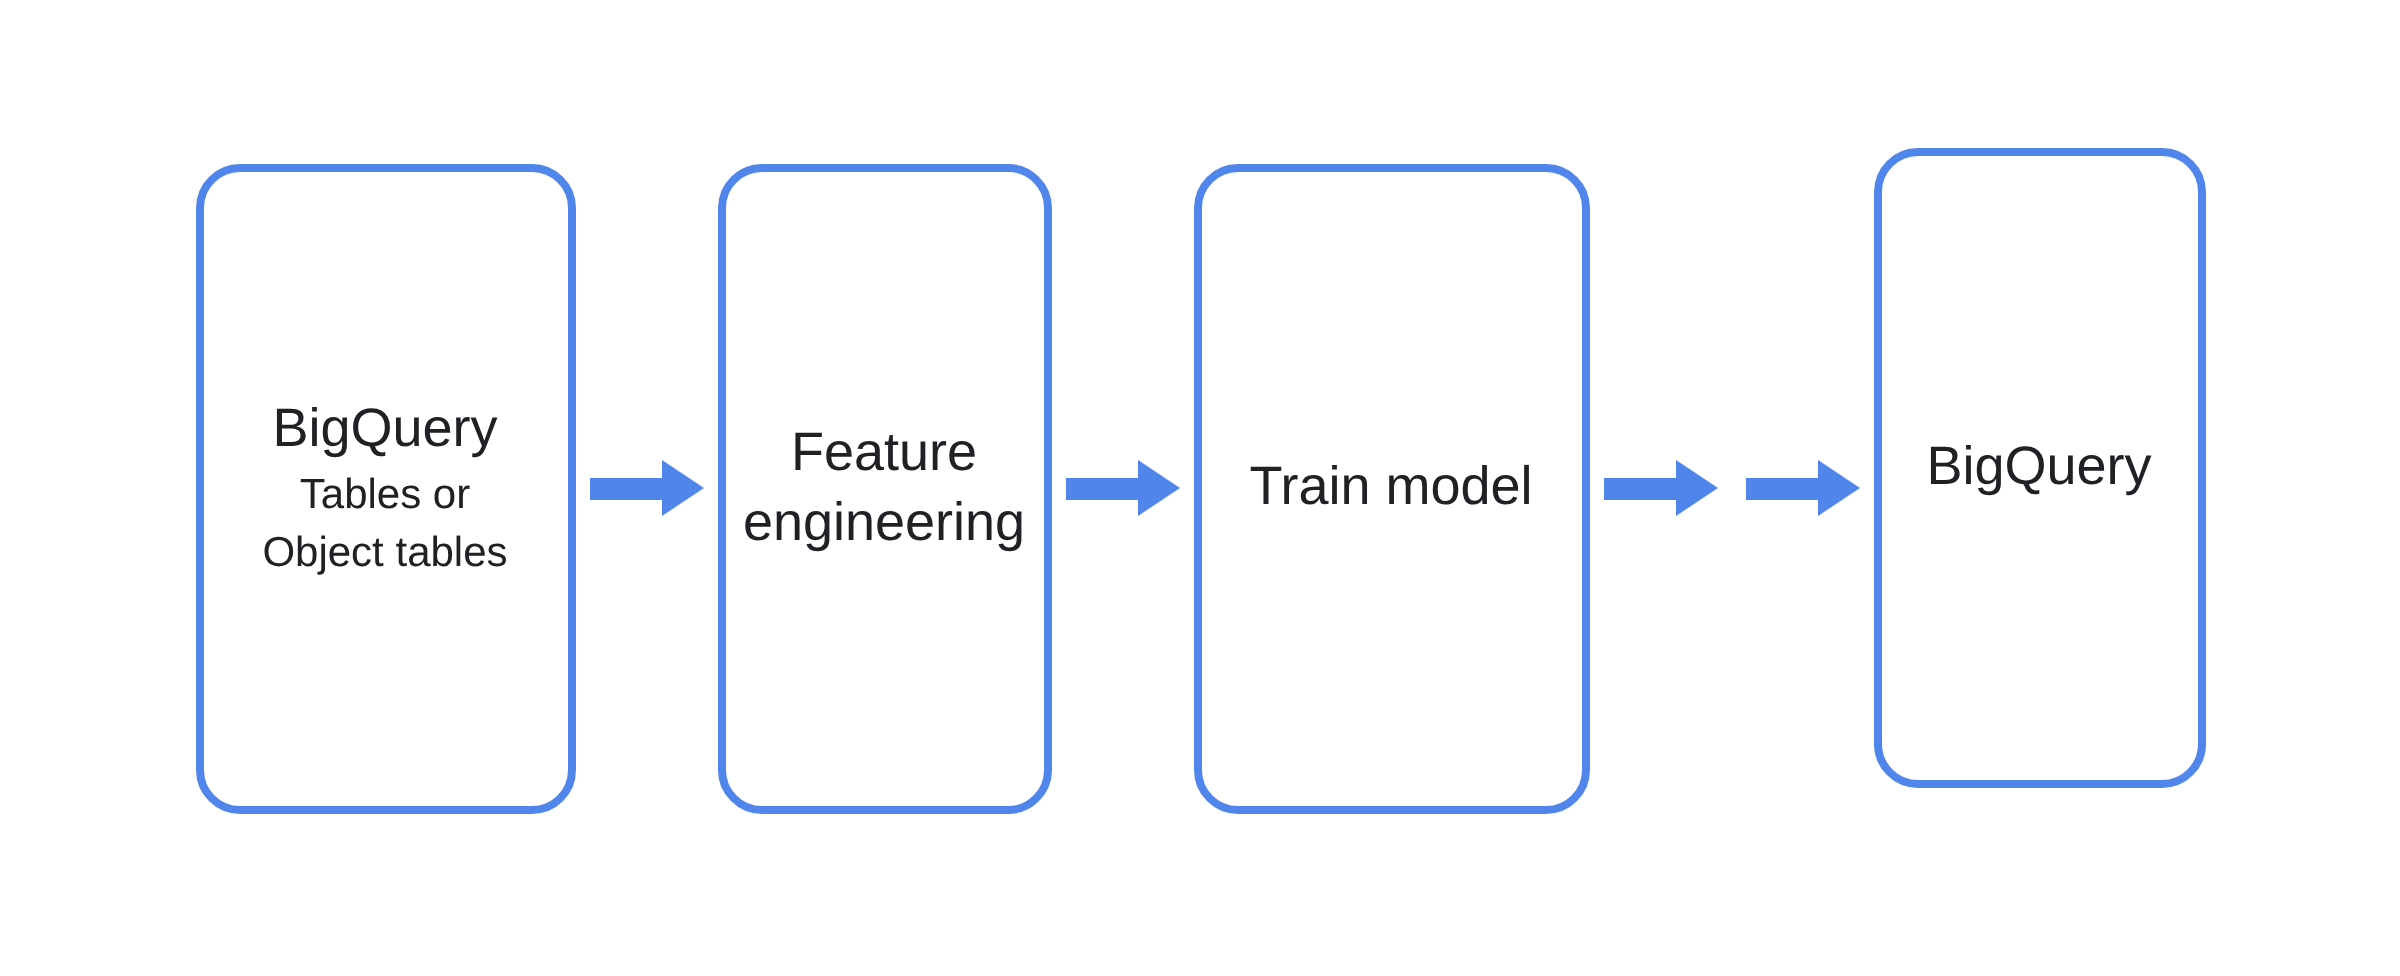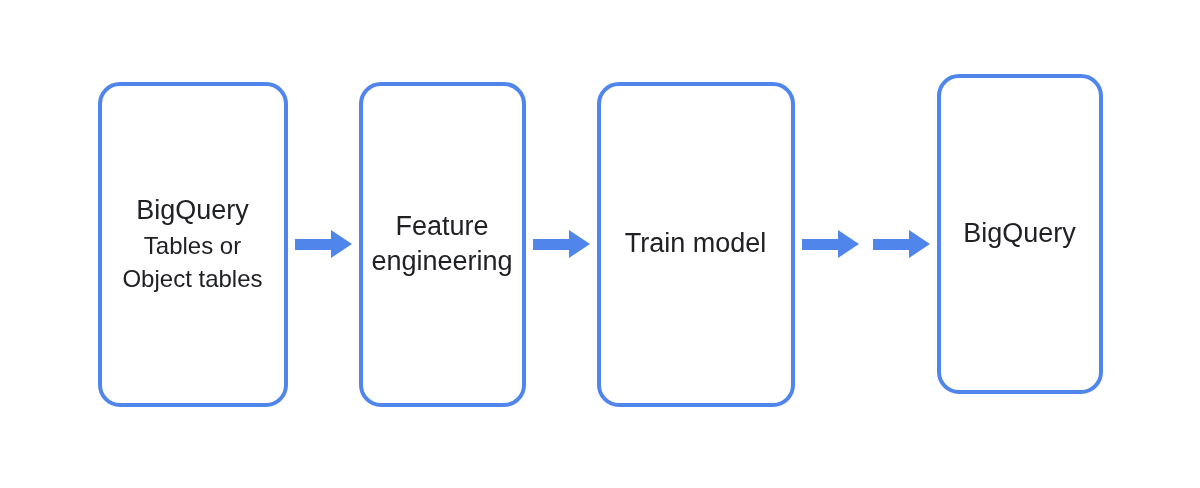--- a/index.html
+++ b/index.html
@@ -39,21 +39,21 @@
   .node-1 { width: 190px; }
   .node-2 { width: 167px; }
   .node-3 { width: 198px; }
   .node-4 { width: 166px; }
   .node-5 { width: 166px; height: 320px; transform: translateY(-10px); }
   .node-title {
     font-size: 27px;
     line-height: 1.3;
   }
   .node-subtitle {
-    font-size: 24px;
+    font-size: 21px;
     line-height: 1.35;
     margin-top: 2px;
   }
   .node-label {
     font-size: 27px;
     line-height: 1.3;
   }
   .arrow {
     display: flex;
     align-items: center;

